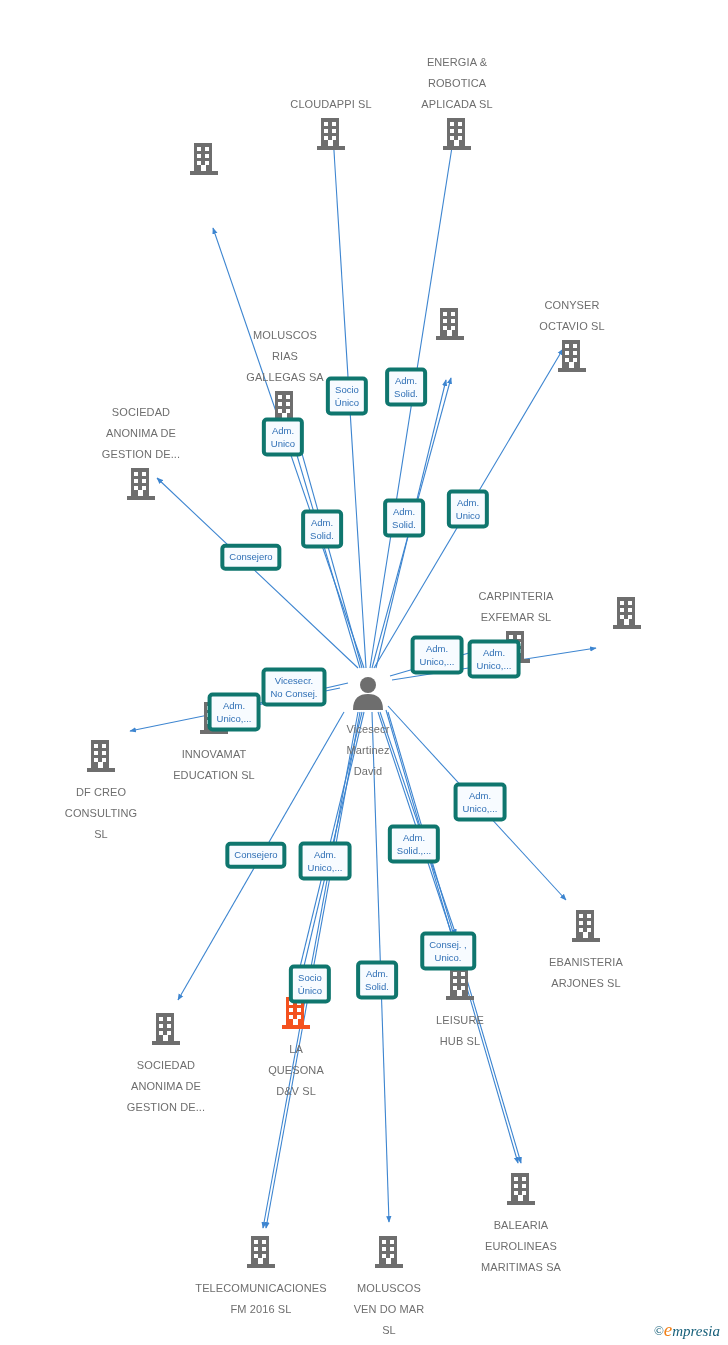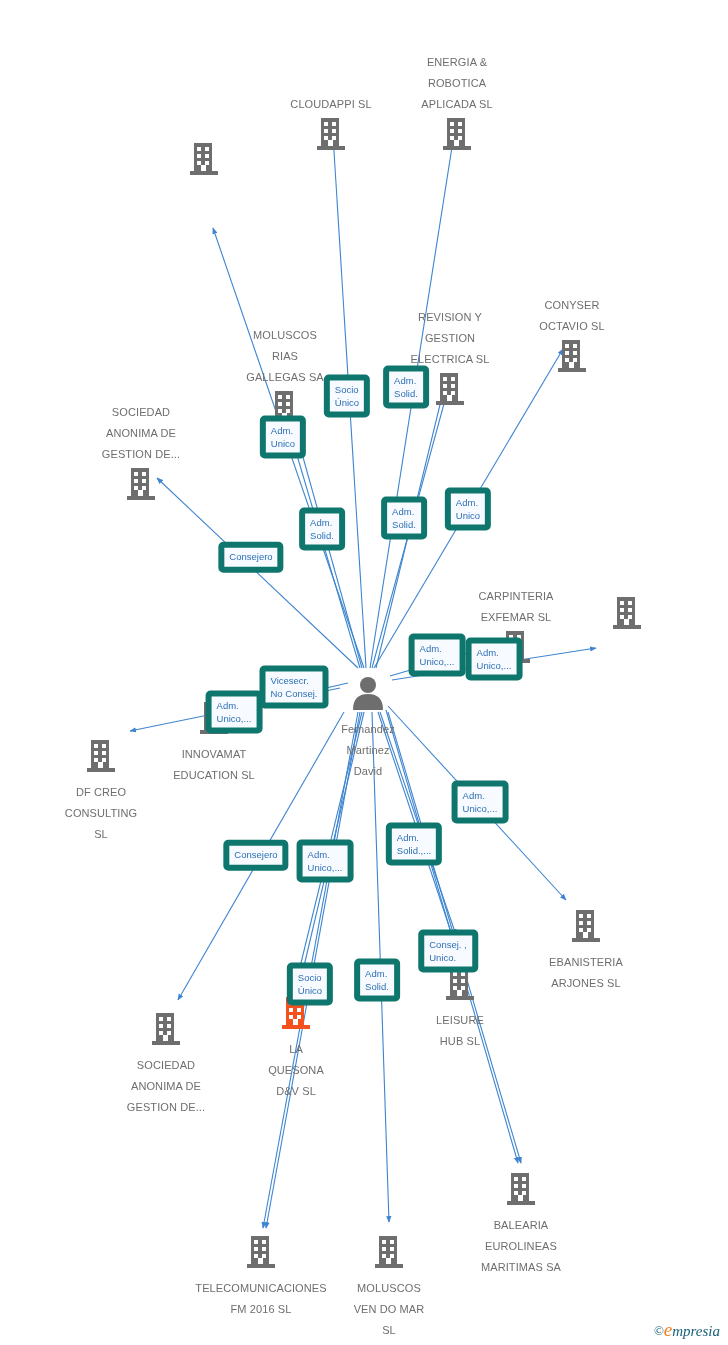--- a/index.html
+++ b/index.html
@@ -32,25 +32,26 @@
   }
   .node .ico{display:block;margin:0 auto;}
   .node .lbl{display:block;white-space:pre-line;}
   .node.above .lbl{margin-bottom:2px;}
   .node.below .lbl{margin-top:2px;}
 
   
   .elabel{
     position:absolute;
     background:#f7fbff;
-    border:6px solid #0f766e;
+    border:4px solid #0f766e;
     border-radius:5px;
     color:#2f6fb5;
     font-size:9.5px;
     line-height:12.5px;
+    text-align:center;
     padding:3px 5px;
     white-space:pre-line;
     transform:translate(-50%,-50%);
     z-index:5;
     box-sizing:border-box;
   }
 
   
   #watermark{
     position:absolute;
@@ -158,21 +159,20 @@
             <rect x="8" y="5" width="4" height="4" fill="#fff"></rect>
             <rect x="16" y="5" width="4" height="4" fill="#fff"></rect>
             <rect x="8" y="12" width="4" height="4" fill="#fff"></rect>
             <rect x="16" y="12" width="4" height="4" fill="#fff"></rect>
             <rect x="8" y="19" width="4" height="4" fill="#fff"></rect>
             <rect x="16" y="19" width="4" height="4" fill="#fff"></rect>
             <rect x="12" y="23" width="5" height="6" fill="#fff"></rect>
           </svg></span>
       </div>
       <div class="node above" style="left: 450px; top: 299px;">
-        <span class="lbl">REVISION Y<br>GESTION<br>ELECTRICA SL</span>
         <span class="ico"><svg width="30" height="34" viewBox="0 0 30 34" xmlns="http://www.w3.org/2000/svg">
             <rect x="5" y="1" width="18" height="28" fill="#6e6e6e"></rect>
             <rect x="1" y="29" width="28" height="4" fill="#6e6e6e"></rect>
             <rect x="8" y="5" width="4" height="4" fill="#fff"></rect>
             <rect x="16" y="5" width="4" height="4" fill="#fff"></rect>
             <rect x="8" y="12" width="4" height="4" fill="#fff"></rect>
             <rect x="16" y="12" width="4" height="4" fill="#fff"></rect>
             <rect x="8" y="19" width="4" height="4" fill="#fff"></rect>
             <rect x="16" y="19" width="4" height="4" fill="#fff"></rect>
             <rect x="12" y="23" width="5" height="6" fill="#fff"></rect>
@@ -397,21 +397,21 @@
 Solid.,...</div>
     </div>
 
   <div class="node below" id="center-node" style="left:368px;top:668px;">
     <span class="ico">
       <svg width="40" height="34" viewBox="0 0 40 34" xmlns="http://www.w3.org/2000/svg">
         <circle cx="20" cy="9" r="8" fill="#6e6e6e"></circle>
         <path d="M5,34 C5,22 11,18 20,18 C29,18 35,22 35,34 Z" fill="#6e6e6e"></path>
       </svg>
     </span>
-    <span class="lbl">Fernandez
+    <span class="lbl">Vicesecr
 Martinez
 David</span>
   </div>
 
   <div id="watermark">
     <span class="c">©</span><span class="e">e</span><span class="w">mpresia</span>
   </div>
 
 </div>
 

